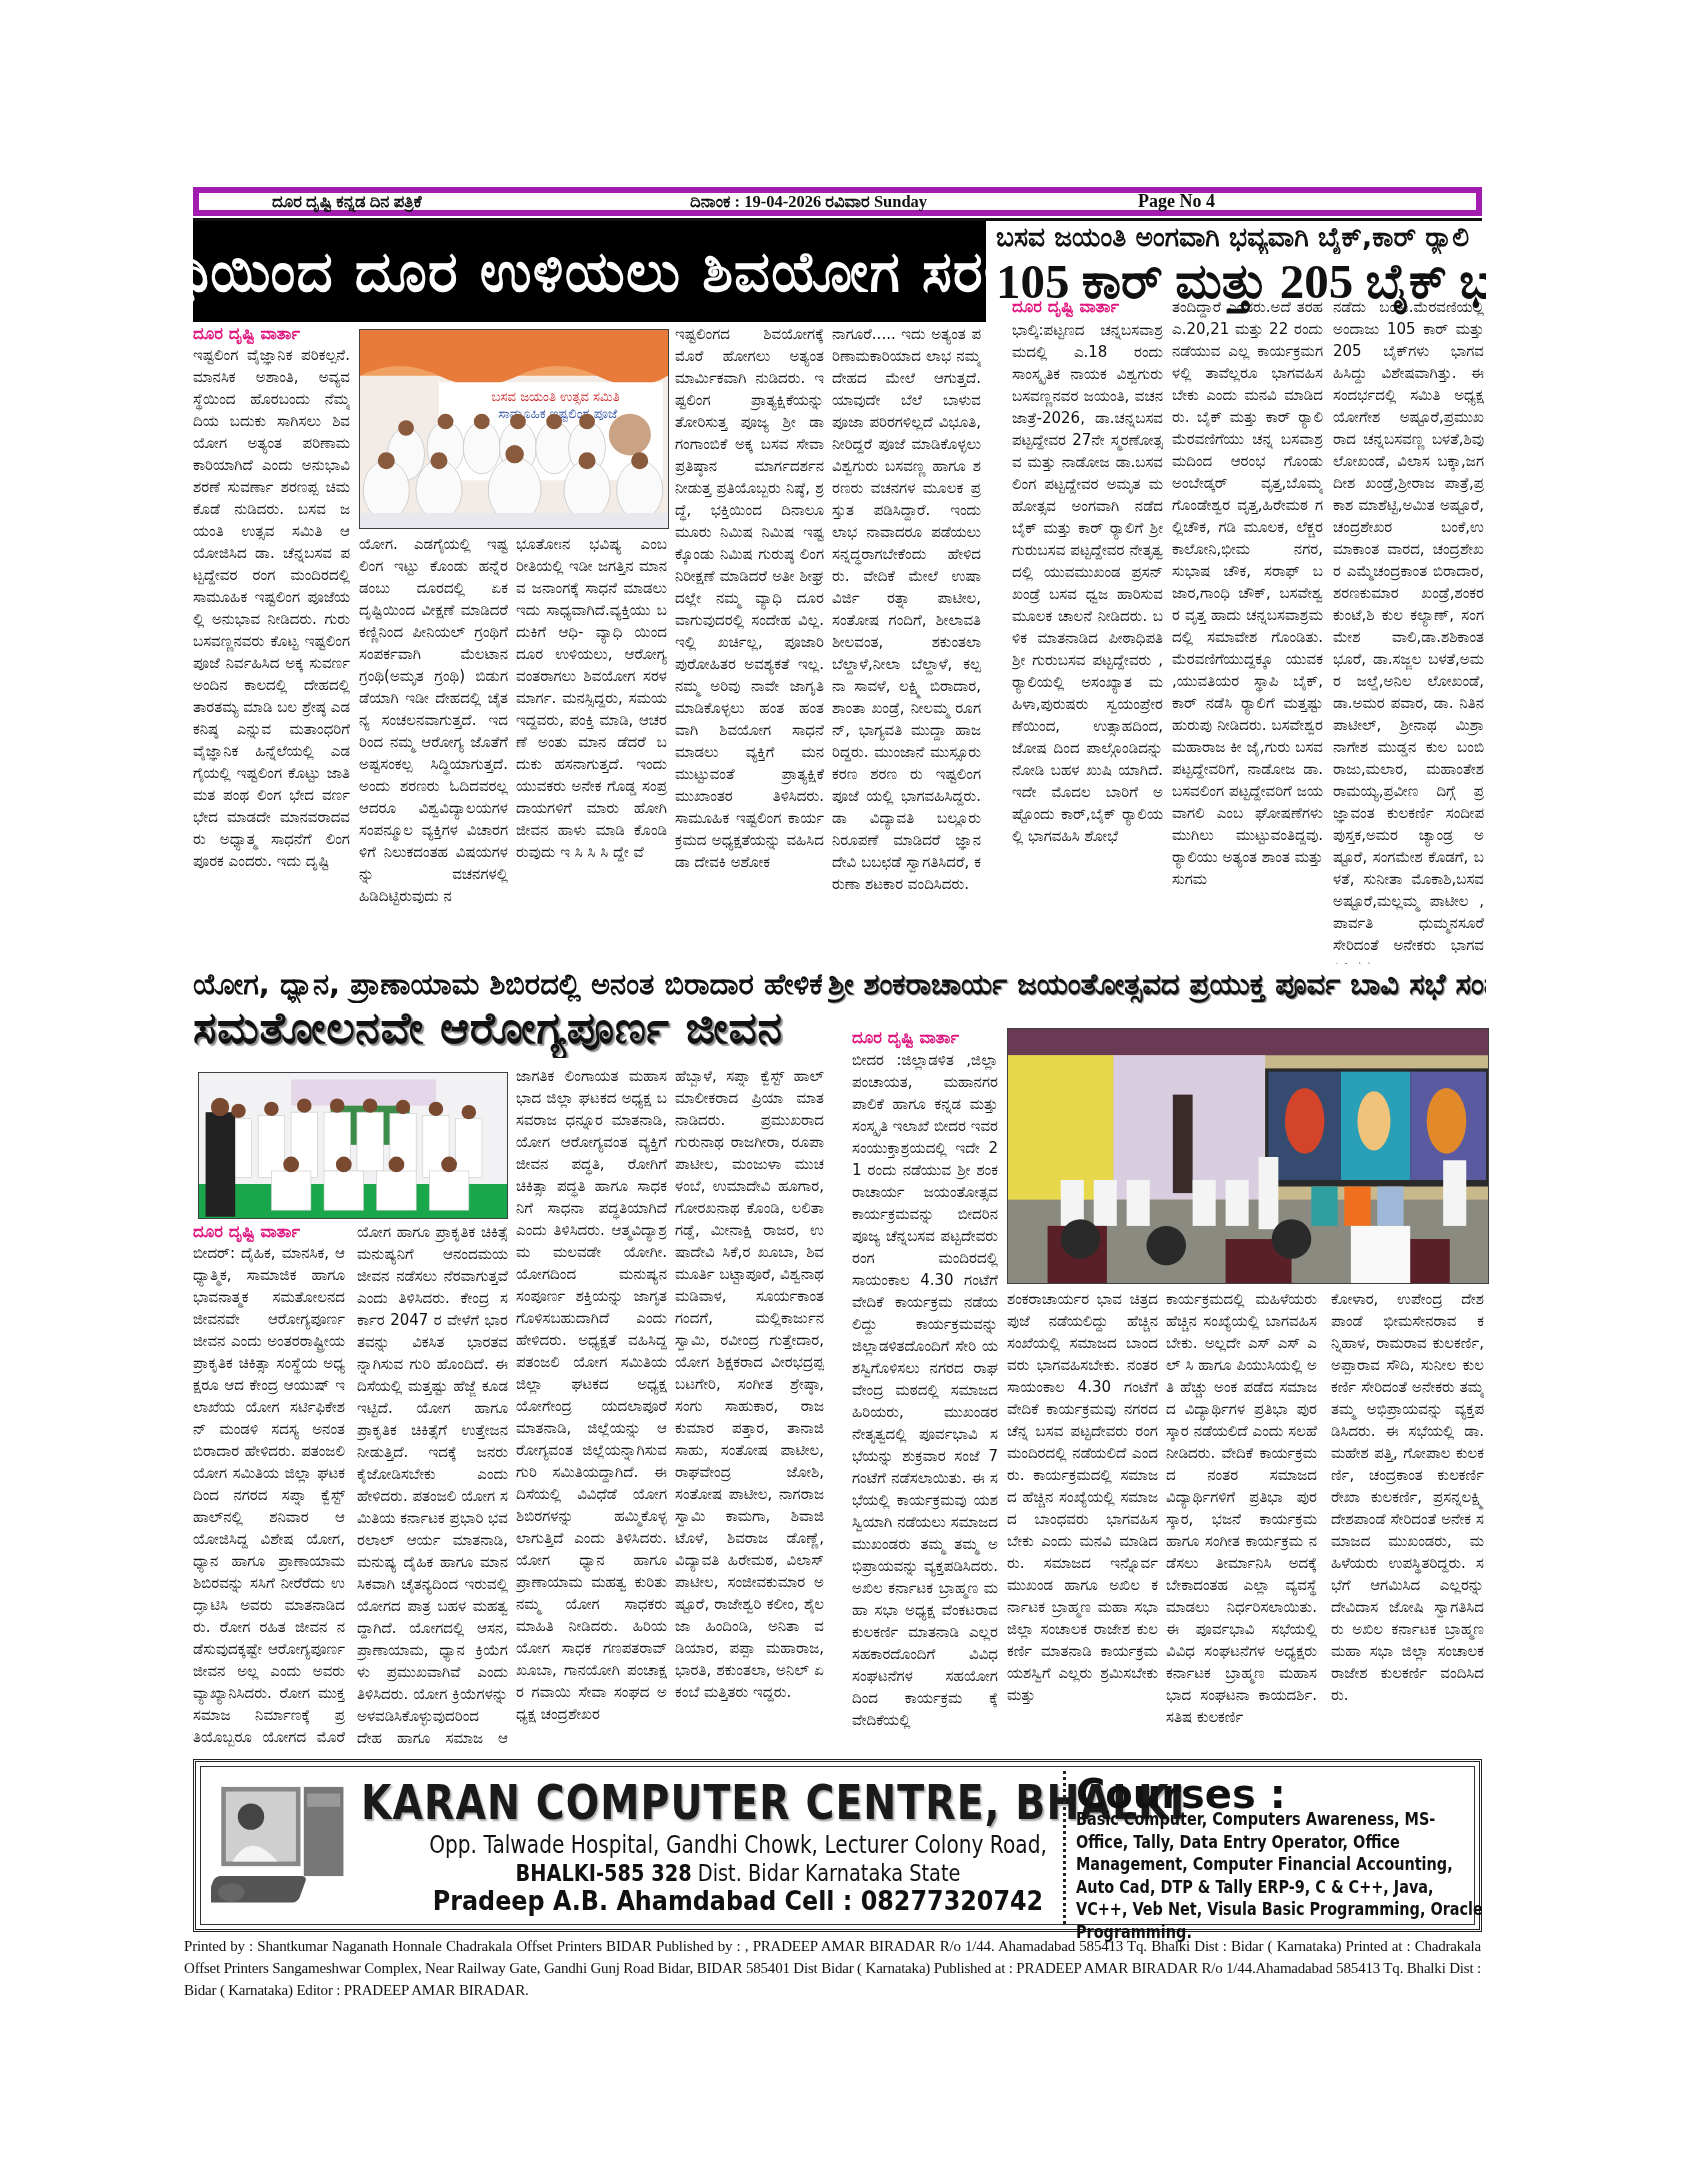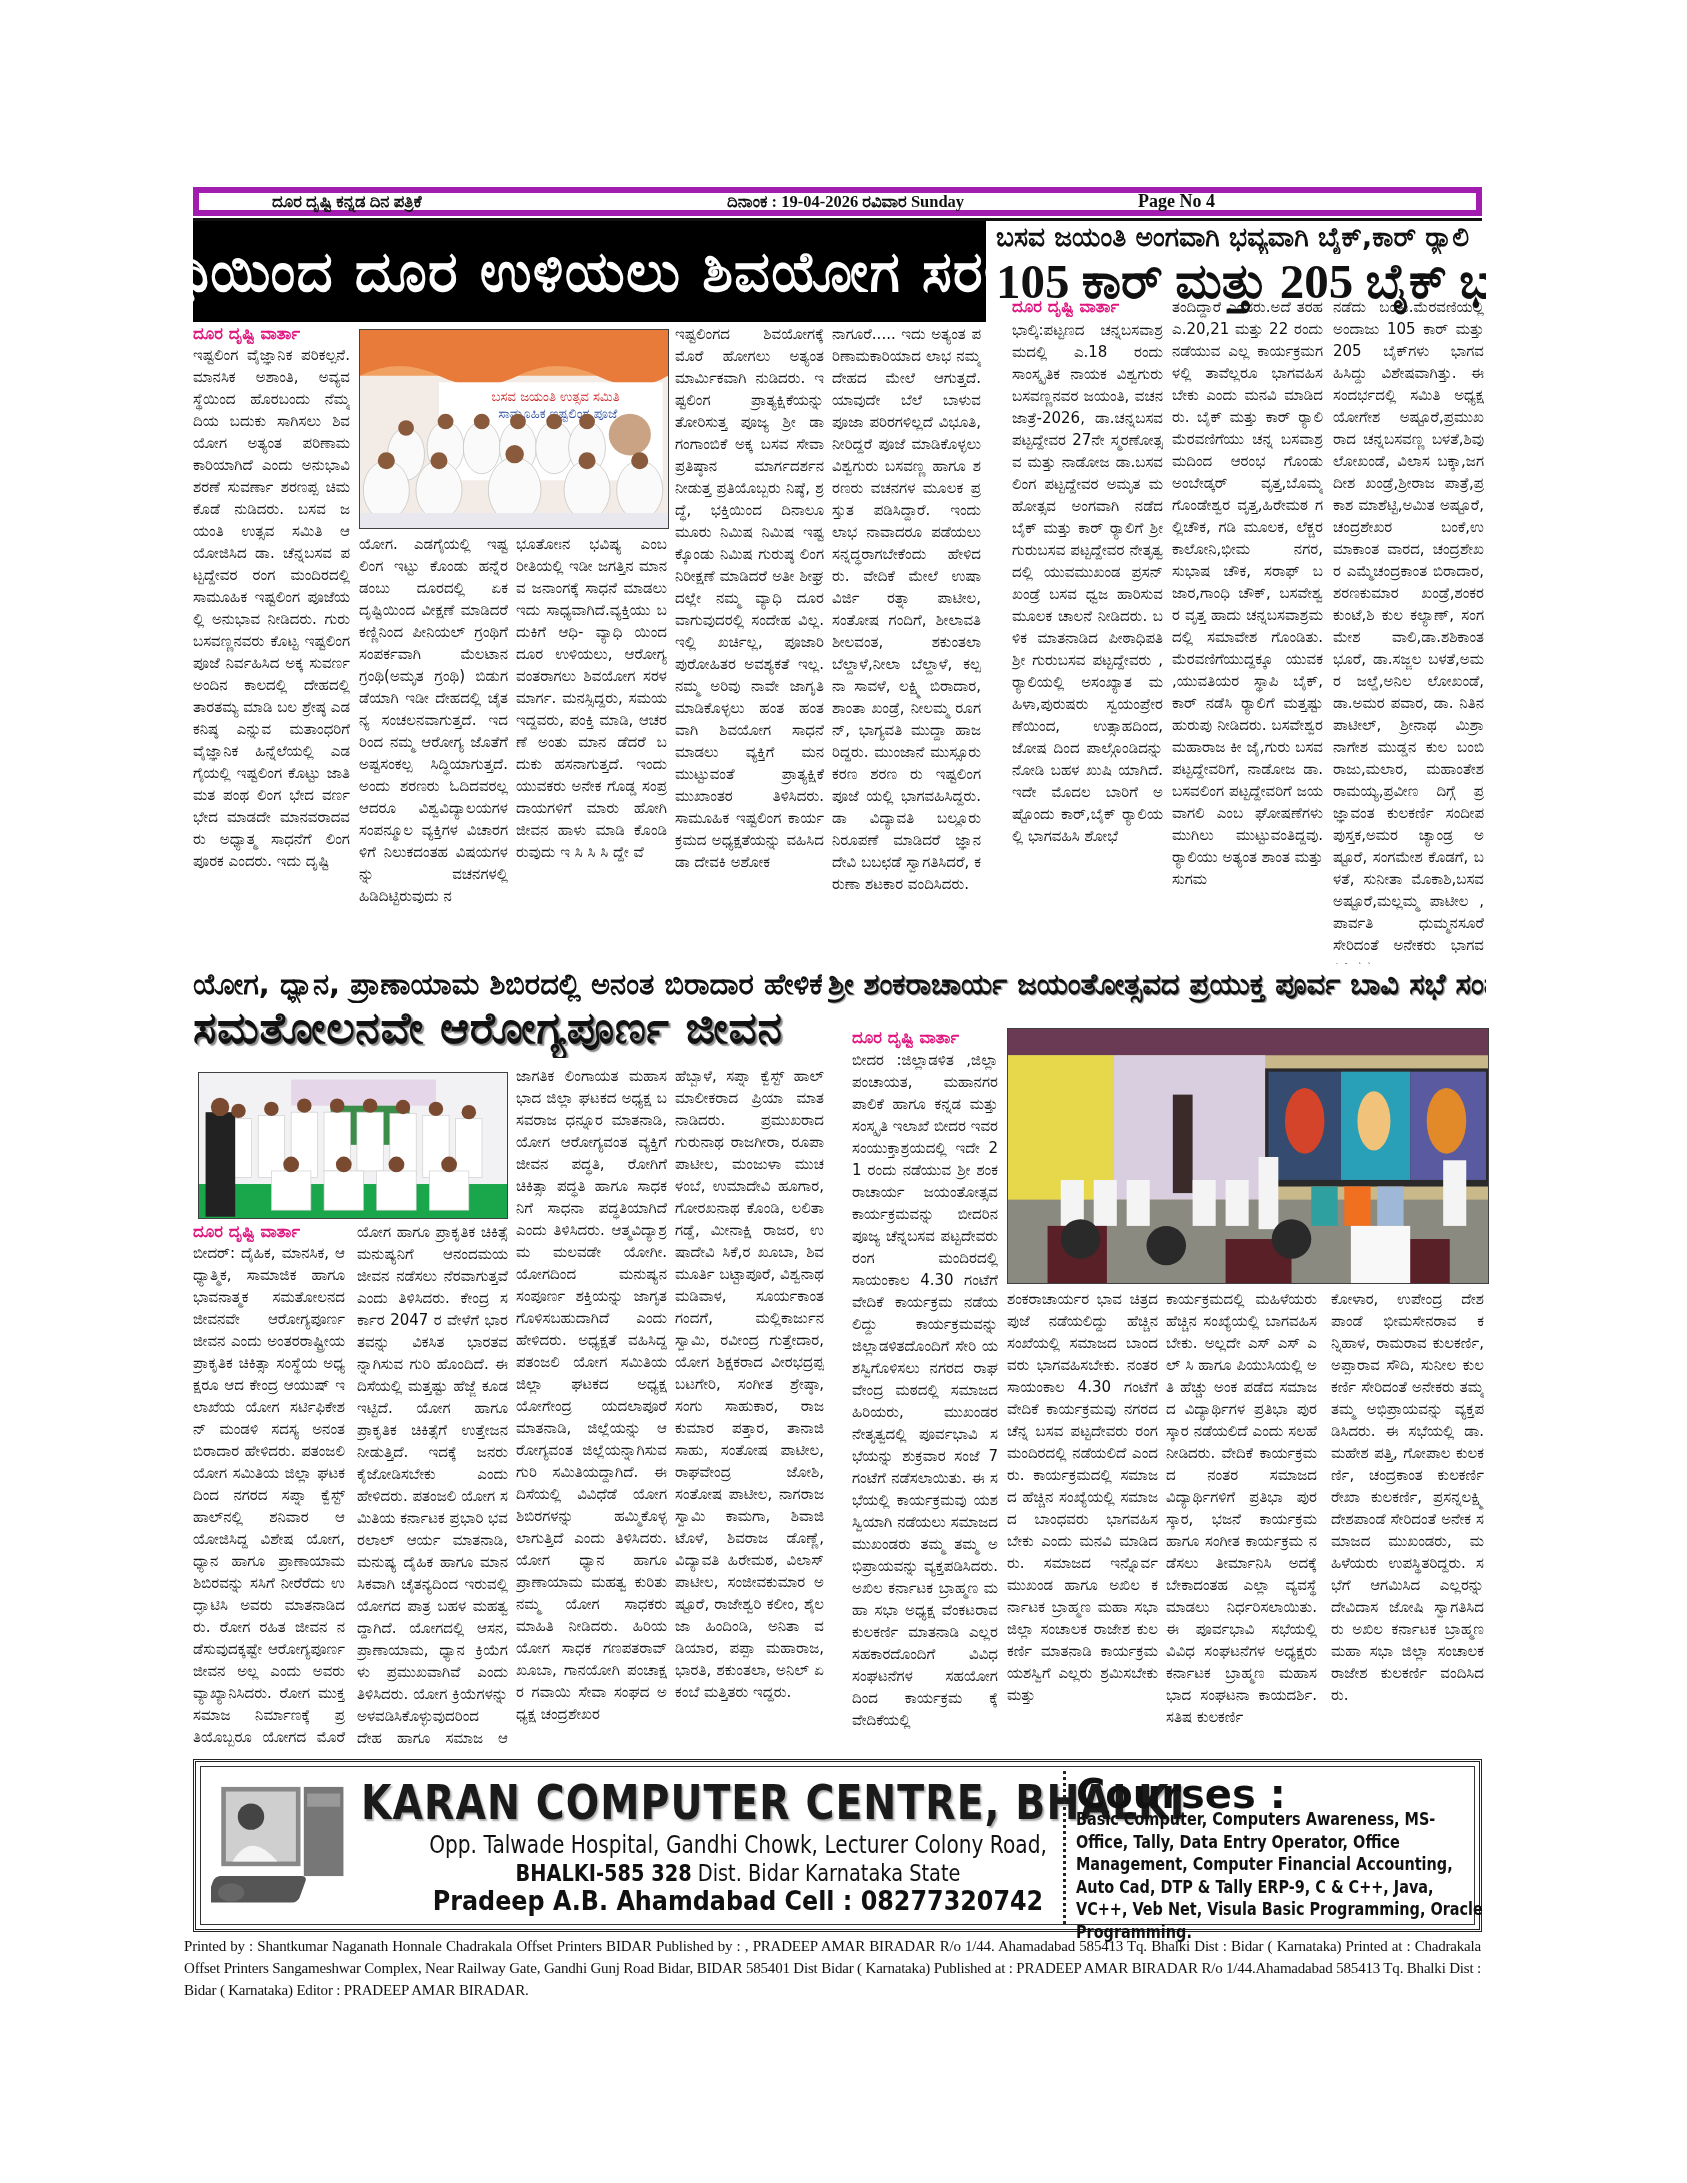--- a/index.html
+++ b/index.html
@@ -2,21 +2,21 @@
 <html style="font-size:10.6px"><head>
 <meta charset="utf-8">
 <style>
   html, body { margin: 0; padding: 0; background: #ffffff; }
   body { width: 1687px; height: 2183px; position: relative; overflow: hidden; font-family: "DejaVu Sans", sans-serif; color: #111; }
   .abs { position: absolute; box-sizing: border-box; }
 
   
   #masthead { left: 193px; top: 187px; width: 1289px; height: 29px; border: 6px solid #a21caf; display: flex; align-items: center; font-family: "Liberation Serif", serif; font-weight: bold; font-size: 16.5px; }
   #masthead .paper { position: absolute; left: 73px; }
-  #masthead .date { position: absolute; left: 528px; }
+  #masthead .date { position: absolute; left: 491px; }
   #masthead .page { position: absolute; left: 939px; font-size: 18px; }
   #rule-top { left: 193px; top: 218px; width: 1289px; height: 2.6px; background: #111; }
 
   
   #main-headline { left: 193px; top: 221px; width: 793px; height: 101px; background: #000; color: #fff; display: flex; align-items: center; justify-content: center; font-size: 56px; font-weight: bold; letter-spacing: 1.3px; white-space: nowrap; overflow: hidden; }
 
   
   #rally-kicker { left: 996px; top: 221px; width: 490px; height: 33px; font-size: 26.5px; font-weight: bold; white-space: nowrap; overflow: hidden; }
   #rally-headline { left: 996px; top: 253px; width: 490px; height: 63px; font-family: "Liberation Serif", serif; font-size: 49px; font-weight: bold; white-space: nowrap; overflow: hidden; }
 

